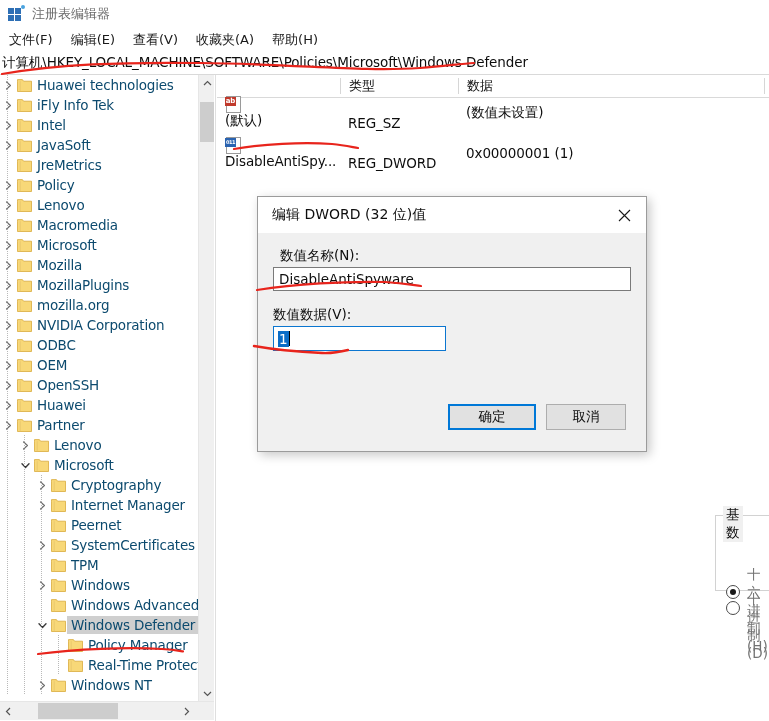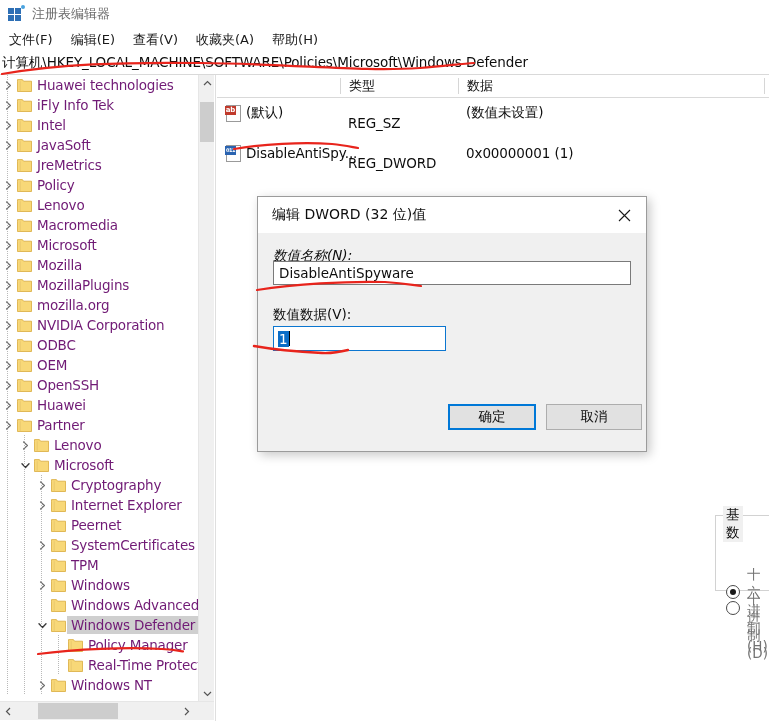--- a/index.html
+++ b/index.html
@@ -89,21 +89,21 @@
   .trow.sel > .tlabel{background:#cfcfcf;}
   .twist{
     width:16px;height:20px;flex:none;display:flex;align-items:center;justify-content:center;
     color:#606060;font-size:10px;
   }
   .twist svg{display:block;}
   .tfolder{
     width:17px;height:20px;flex:none;display:flex;align-items:center;justify-content:center;
   }
   .tlabel{
-    font-size:13.5px;color:#701a75;padding:1px 3px 1px 4px;
+    font-size:13.5px;color:#0c4a6e;padding:1px 3px 1px 4px;
     font-family:"DejaVu Sans",sans-serif;letter-spacing:-0.2px;
   }
   .guide{
     position:absolute;top:0;width:1px;height:20px;
     background:repeating-linear-gradient(to bottom,#b9b9b9 0 1px,transparent 1px 2px);
   }
 
   
   #list-header{
     position:absolute;left:0;top:0;width:552px;height:22px;
@@ -112,21 +112,21 @@
   #list-header .hcell{
     position:absolute;top:0;height:22px;display:flex;align-items:center;
     font-size:13px;color:#0d0d0d;padding-left:8px;
     font-family:"DejaVu Sans",sans-serif;
   }
   #list-header .hsep{position:absolute;top:3px;width:1px;height:16px;background:#d6d6d6;}
   .lrow{
     position:absolute;left:0;width:552px;height:23px;
     display:flex;align-items:center;cursor:default;
   }
-  .lrow .c-name{position:absolute;left:8px;display:flex;align-items:center;}
+  .lrow .c-name{position:absolute;left:8px;display:flex;flex-direction:column;}
   .lrow .c-type{position:absolute;left:131px;margin-top:20px;}
   .lrow .c-data{position:absolute;left:249px;}
   .lrow span.txt{font-size:13.5px;color:#0d0d0d;font-family:"DejaVu Sans",sans-serif;letter-spacing:-0.1px;}
 
   .vicon{width:16px;height:16px;flex:none;margin-right:5px;position:relative;}
   .vicon .page{
     position:absolute;left:1px;top:0;width:13px;height:15px;
     background:#fefefe;border:1px solid #9a9a9a;
   }
   .vicon .badge{
@@ -575,21 +575,21 @@
         <svg width="9" height="9" viewBox="0 0 9 9">
           <path d="M2.6 1 L6.4 4.5 L2.6 8" fill="none" stroke="#6b6b6b" stroke-width="1.25" stroke-linecap="round" stroke-linejoin="round"></path>
         </svg>
       </div>
       <div class="tfolder">
         <svg width="15" height="13" viewBox="0 0 15 13">
           <path d="M0.5 2.2 L0.5 12.5 L14.5 12.5 L14.5 2.2 L6.6 2.2 L5.4 0.6 L0.5 0.6 Z" fill="#f8d878" stroke="#d9ab3c" stroke-width="0.8"></path>
           <path d="M3.2 2.2 L3.2 12.5" stroke="#e5c268" stroke-width="0.7" fill="none"></path>
         </svg>
       </div>
-      <div class="tlabel">Internet Explorer</div>
+      <div class="tlabel">Internet Manager</div>
     </div>
     <div class="trow">
       <div class="guide" style="left: 7px;"></div>
       <div class="guide" style="left: 24px;"></div>
       <div class="guide" style="left: 41px;"></div>
       <div style="width: 34px; flex: 0 0 auto;"></div>
       <div class="twist"></div>
       <div class="tfolder">
         <svg width="15" height="13" viewBox="0 0 15 13">
           <path d="M0.5 2.2 L0.5 12.5 L14.5 12.5 L14.5 2.2 L6.6 2.2 L5.4 0.6 L0.5 0.6 Z" fill="#f8d878" stroke="#d9ab3c" stroke-width="0.8"></path>
@@ -807,22 +807,22 @@
 <div id="dialog">
   <div id="dlg-title">
     <div id="dlg-title-text">编辑 DWORD (32 位)值</div>
     <div id="dlg-close">
       <svg width="13" height="13" viewBox="0 0 13 13">
           <path d="M1 1 L12 12 M12 1 L1 12" stroke="#1a1a1a" stroke-width="1.1" fill="none"></path>
         </svg>
     </div>
   </div>
 
-  <div class="dlabel" style="left:15px;top:50px;font-style:italic;">数值名称(N):</div>
-  <div class="dinput" style="left:15px;top:64px;width:358px;height:24px;">
+  <div class="dlabel" style="left:22px;top:50px;">数值名称(N):</div>
+  <div class="dinput" style="left:15px;top:70px;width:358px;height:24px;">
     <span>DisableAntiSpyware</span>
   </div>
 
   <div class="dlabel" style="left:15px;top:109px;">数值数据(V):</div>
   <div class="dinput focus" style="left:15px;top:129px;width:173px;height:25px;padding-left:4px;">
     <span class="selbox">1</span>
       <span class="caret"></span>
   </div>
 
   <div id="fieldset"></div>
@@ -831,21 +831,21 @@
   <div class="radio-row" style="left:468px;top:333px;">
     <span class="radio on"></span>
     <span class="radio-label">十六进制(H)</span>
   </div>
   <div class="radio-row" style="left:468px;top:358px;">
     <span class="radio"></span>
     <span class="radio-label">十进制(D)</span>
   </div>
 
   <div class="dbtn primary" style="left:190px;top:207px;width:88px;">确定</div>
-  <div class="dbtn" style="left:288px;top:207px;width:96px;">取消</div>
+  <div class="dbtn" style="left:288px;top:207px;width:80px;">取消</div>
 </div>
 
 <svg class="ink" style="left:0;top:60px;width:480px;height:18px;">
   <path d="M2 14 C 60 4, 120 2, 200 3 C 300 4, 360 12, 420 8 C 445 6, 460 4, 474 3" stroke="#e8241c" stroke-width="2.2" fill="none" stroke-linecap="round"></path>
 </svg>
 
 <svg class="ink" style="left:232px;top:138px;width:130px;height:16px;">
   <path d="M2 11 C 30 6, 70 4, 100 6 C 112 7, 120 9, 126 10" stroke="#e8241c" stroke-width="2.2" fill="none" stroke-linecap="round"></path>
 </svg>
 

